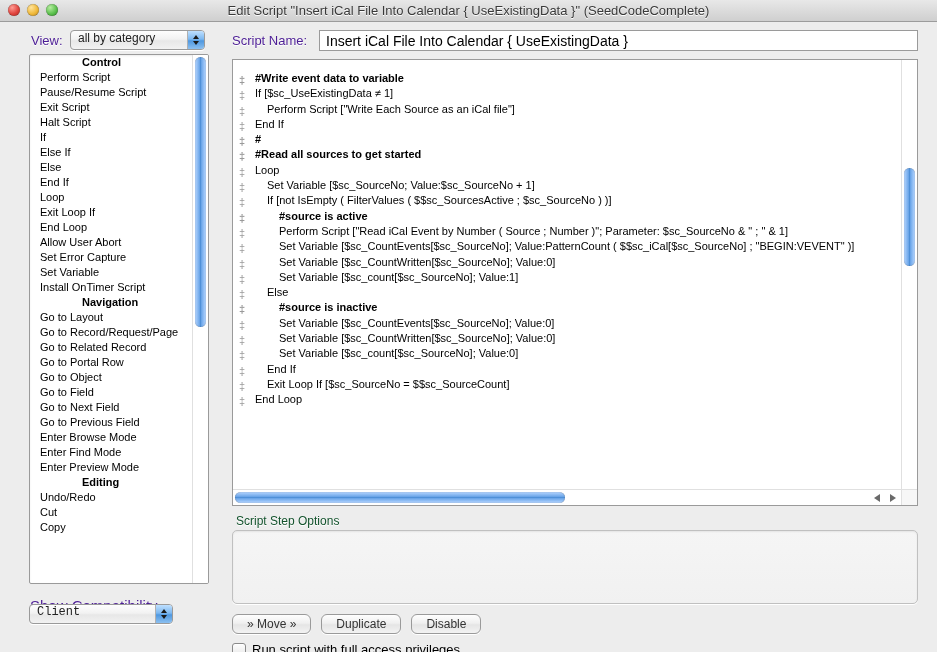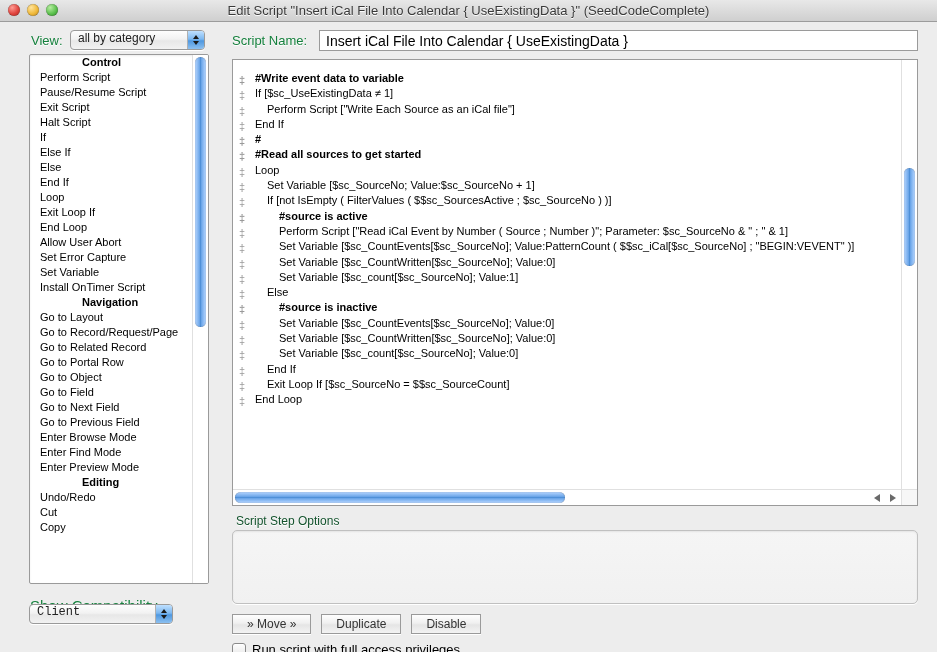--- a/index.html
+++ b/index.html
@@ -20,21 +20,21 @@
   }
   .traffic { position:absolute; left:8px; top:4px; display:flex; gap:7px; }
   .tl { width:12px; height:12px; border-radius:50%; box-shadow: inset 0 0 1px rgba(0,0,0,.6), 0 0 1px rgba(0,0,0,.2);}
   .tl.red{ background: radial-gradient(circle at 35% 30%, #ff9b93, #e0443e 55%, #b02a25);}
   .tl.yel{ background: radial-gradient(circle at 35% 30%, #ffe39a, #f0b93a 55%, #b98420);}
   .tl.grn{ background: radial-gradient(circle at 35% 30%, #b6eda0, #5cc14e 55%, #2f8a26);}
   .title { font-size:13px; color:#393939; text-shadow:0 1px 0 #fdfdfd; font-weight:500;}
 
   .body { position:absolute; top:22px; left:0; right:0; bottom:0; }
 
-  .lbl { font-size:13px; color:#15803d; text-shadow:0 1px 0 #fff; }
+  .lbl { font-size:13px; color:#4c1d95; text-shadow:0 1px 0 #fff; }
 
   .aqua-select {
     height:20px;
     background: linear-gradient(#fefefe,#f2f2f2 45%,#e7e7e7 55%,#f2f2f2);
     border:1px solid #9a9a9a; border-radius:4px;
     display:flex; align-items:flex-start; padding:0 20px 0 7px;
     font-size:12px; color:#222; position:relative;
     box-shadow:0 1px 0 #fff;
   }
   .aqua-select .end {
@@ -117,21 +117,21 @@
   }
   .sso .hdr{ font-size:12px; color:#14532d; text-shadow:0 1px 0 #fff; padding:0 0 2px 4px;}
   .sso .well{
     height:74px; background: linear-gradient(#f5f5f5,#f1f1f1);
     border:1px solid #c0c0c0; border-radius:5px;
     box-shadow: inset 0 1px 2px rgba(0,0,0,.07), 0 1px 0 #fff;
   }
 
   .btnrow { position:absolute; left:232px; top:592px; display:flex; gap:10px; align-items:center;}
   .aqua-btn{
-    height:20px; padding:0 14px; border:1px solid #9a9a9a; border-radius:0;
+    height:20px; padding:0 14px; border:1px solid #9a9a9a; border-radius:6px;
     background: linear-gradient(#fefefe,#f0f0f0 45%,#e5e5e5 55%,#f3f3f3);
     font-size:12px; color:#333; display:flex; align-items:center;
     box-shadow:0 1px 0 #fff;
   }
 
   .chkrow { position:absolute; left:232px; top:620px; display:flex; align-items:center; gap:6px; font-size:13px;}
   .aqua-chk{
     width:14px;height:14px;border:1px solid #8a8a8a;border-radius:3px;
     background:linear-gradient(#fdfdfd,#e8e8e8);
     box-shadow:inset 0 1px 0 #fff, 0 1px 0 #fff;

